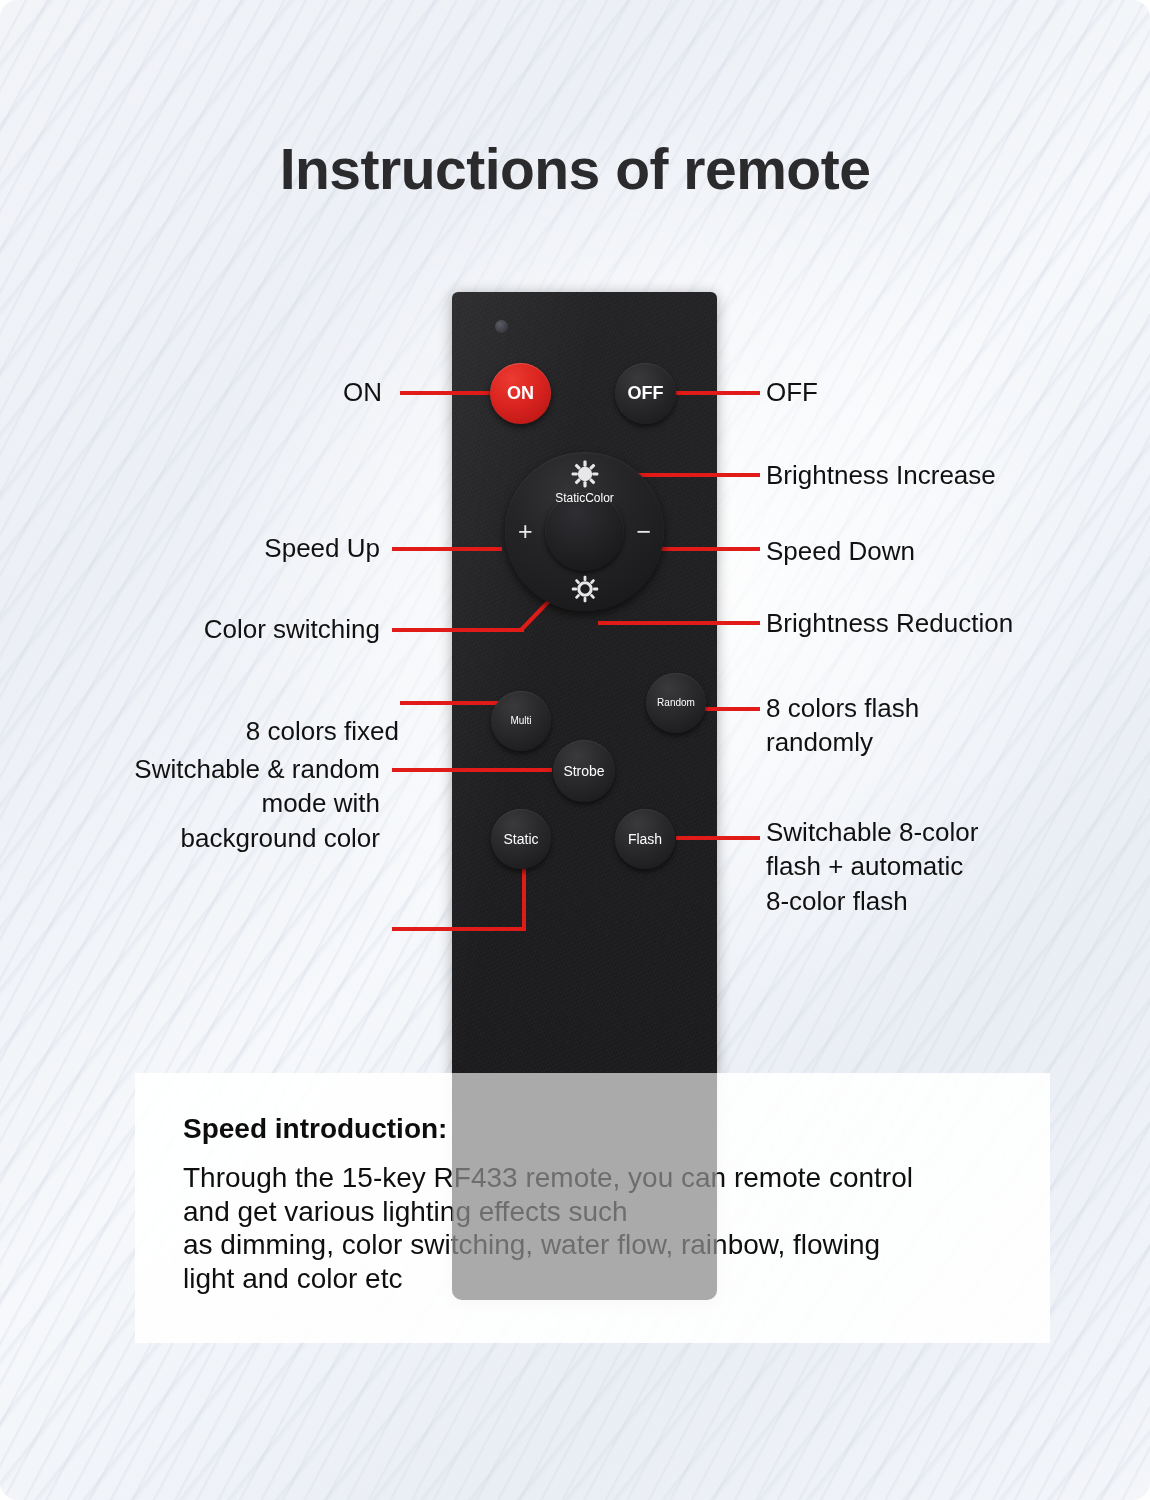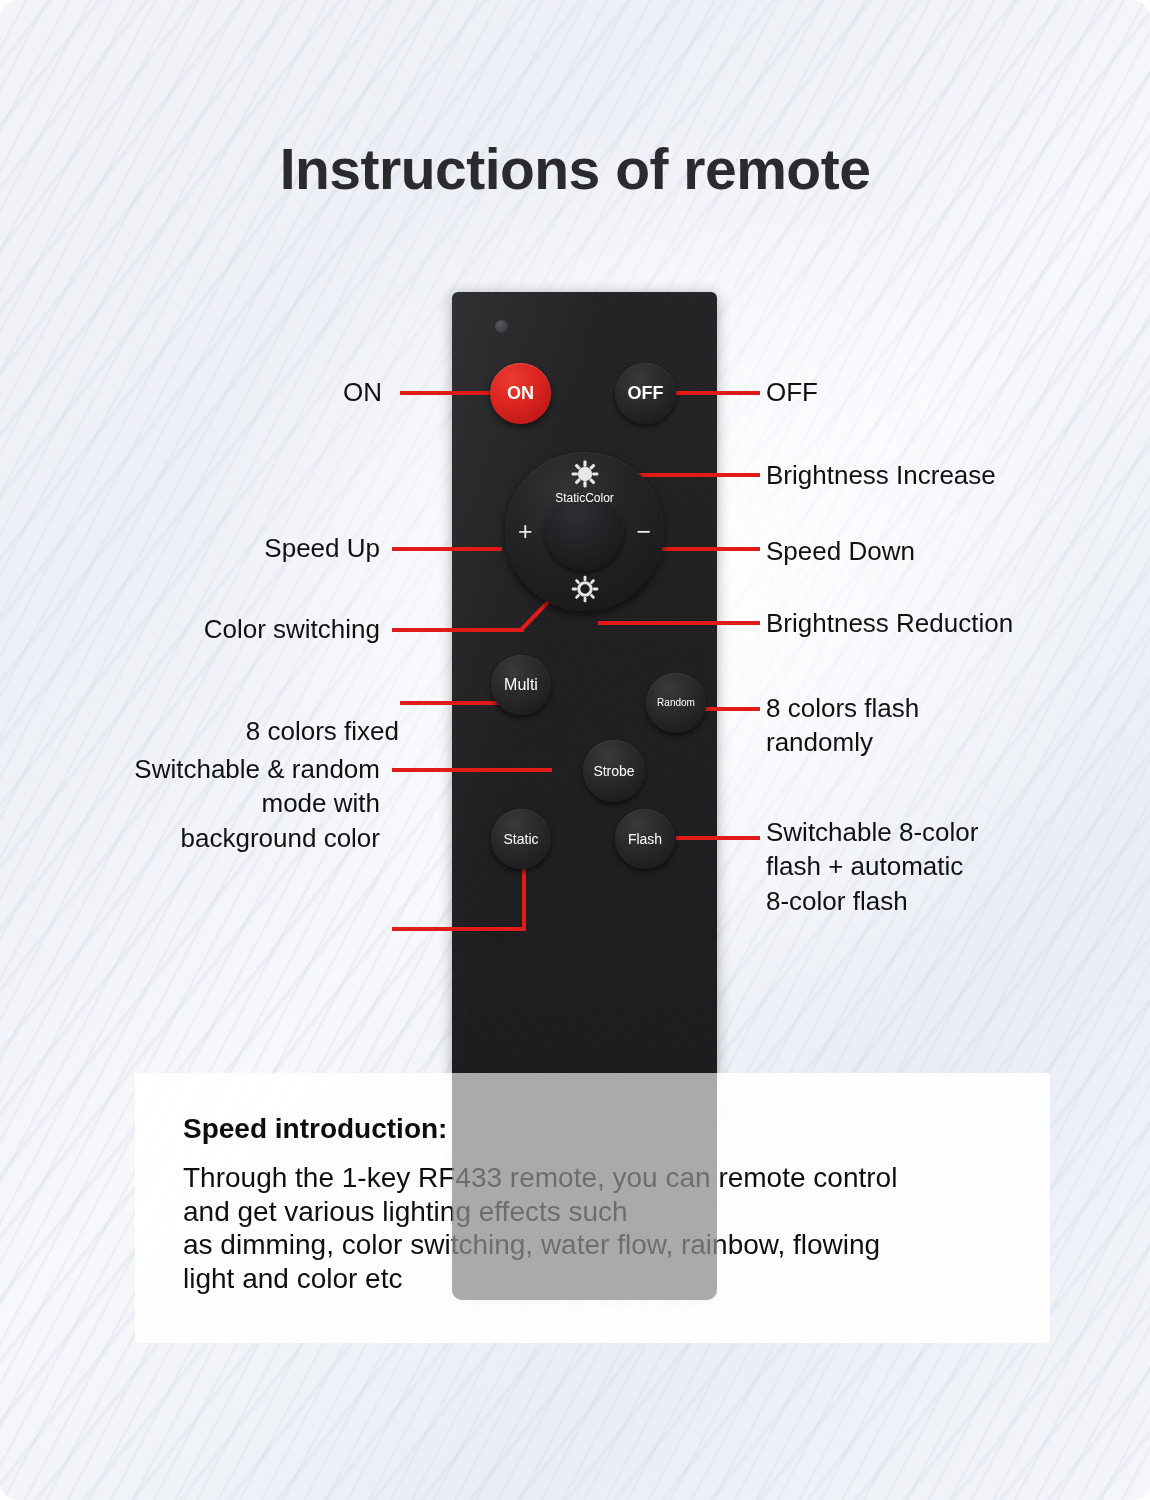--- a/index.html
+++ b/index.html
@@ -161,23 +161,23 @@
   #dial .dial-minus { right: 13px; top: 67px; }
   .sun-slot {
     position: absolute;
     left: 50%;
     transform: translateX(-50%);
     width: 30px; height: 30px;
   }
   #sun-up   { top: 7px; }
   #sun-down { bottom: 7px; }
 
-  #btn-multi  { left: 491px; top: 655px; width: 60px; height: 60px; font-size: 16px; z-index: 5; }
+  #btn-multi  { left: 491px; top: 691px; width: 60px; height: 60px; font-size: 10px; z-index: 5; }
   #btn-random { left: 646px; top: 673px; width: 60px; height: 60px; font-size: 10px; z-index: 5; }
-  #btn-strobe { left: 583px; top: 740px; width: 62px; height: 62px; font-size: 14px; z-index: 5; }
+  #btn-strobe { left: 553px; top: 740px; width: 62px; height: 62px; font-size: 14px; z-index: 5; }
   #btn-breath { left: 491px; top: 809px; width: 60px; height: 60px; font-size: 14px; z-index: 5; }
   #btn-flash  { left: 615px; top: 809px; width: 60px; height: 60px; font-size: 14px; z-index: 5; }
 
   
   .callout {
     position: absolute;
     font-size: 26px;
     color: #111;
     line-height: 1.32;
     z-index: 6;
@@ -341,21 +341,21 @@
   <div class="callout right" style="left:766px; top:534px; width:340px;">Speed Down</div>
   <div class="callout right" style="left:766px; top:606px; width:350px;">Brightness Reduction</div>
   <div class="callout right" style="left:766px; top:691px; width:340px;">8 colors flash
 randomly</div>
   <div class="callout right" style="left:766px; top:815px; width:340px;">Switchable 8-color
 flash + automatic
 8-color flash</div>
 
   <div id="intro-box">
     <div id="intro-title">Speed introduction:</div>
-    <div id="intro-body">Through the 1-key RF433 remote, you can remote control
+    <div id="intro-body">Through the 15-key RF433 remote, you can remote control
 and get various lighting effects such
 as dimming, color switching, water flow, rainbow, flowing
 light and color etc</div>
   </div>
 
   <div id="remote-overlap"></div>
 
 </div>
 
 </body></html>

